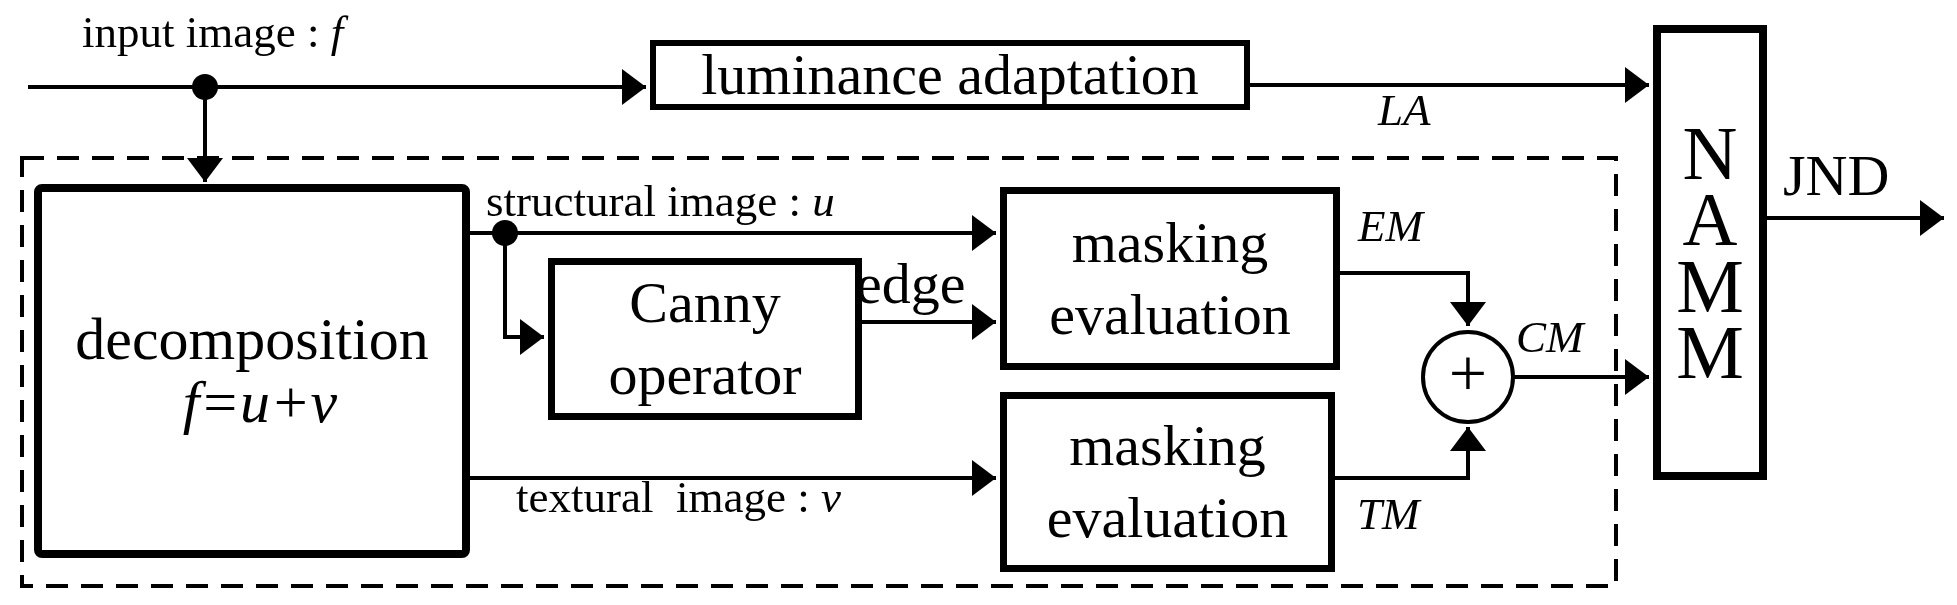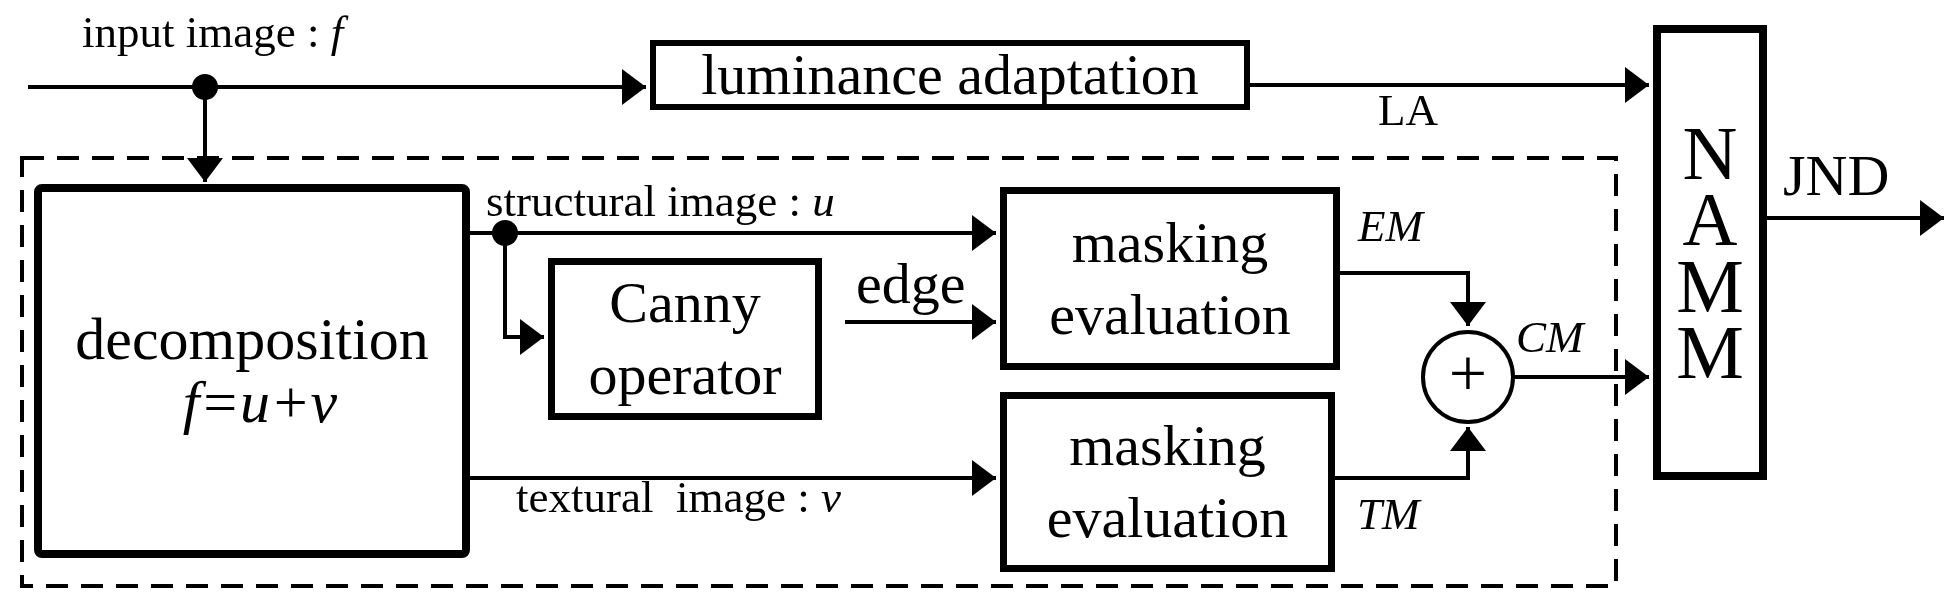--- a/index.html
+++ b/index.html
@@ -31,30 +31,30 @@
     z-index:3;
     font-size:45px;
   }
   .it{font-style:italic;font-family:"Liberation Serif", serif;}
   .blocktext{font-size:58px;line-height:1.24;}
   #decomposition-box{left:34px;top:184px;width:436px;height:374px;border-width:8px;border-radius:8px;}
   #decomposition-box .l1{font-size:60px;line-height:1.05;}
   #decomposition-box .l2{font-size:60px;line-height:1.05;font-style:italic;margin-left:16px;}
   #luminance-box{left:650px;top:40px;width:600px;height:70px;border-width:6px;}
   #luminance-box .l1{font-size:58px;line-height:1;}
-  #canny-box{left:548px;top:258px;width:274px;height:162px;}
+  #canny-box{left:548px;top:258px;width:314px;height:162px;}
   #masking-structural-box{left:1000px;top:187px;width:340px;height:183px;}
   #masking-textural-box{left:1000px;top:392px;width:335px;height:180px;}
   #namm-box{left:1653px;top:25px;width:114px;height:455px;border-width:8px;}
   #namm-box .nl{font-size:76px;line-height:0.87;}
   #input-image-label{left:82px;top:10px;}
   #structural-image-label{left:486px;top:179px;}
   #textural-image-label{left:516px;top:475px;}
   #edge-label{left:856px;top:255px;font-size:58px;}
-  #la-label{left:1378px;top:88px;}
+  #la-label{left:1378px;top:88px;font-style:italic;}
   #em-label{left:1358px;top:204px;font-style:italic;}
   #tm-label{left:1357px;top:492px;font-style:italic;text-align:center;}
   #cm-label{left:1516px;top:315px;font-style:italic;}
   #jnd-label{left:1783px;top:147px;font-size:58px;}
 </style>
 </head>
 <body>
 
 <div id="stage">
 

